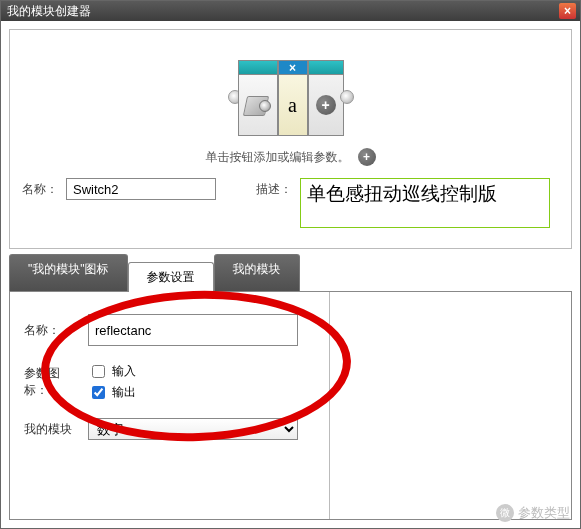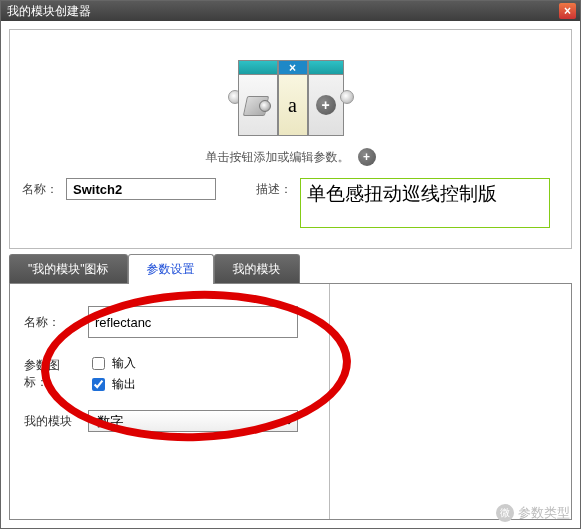--- a/index.html
+++ b/index.html
@@ -122,36 +122,36 @@
   .hint-row {
     display:flex;justify-content:center;align-items:center;gap:8px;
     color:#555;font-size:12px;padding:6px 0 2px;
   }
   .hint-row .plus-circle{width:18px;height:18px;font-size:12px;}
   .form-row {
     display:flex;align-items:flex-start;padding:10px 12px;gap:8px;
   }
   .form-row label { color:#444; padding-top:3px; }
   .form-row input[type=text]{
-    border:1px solid #888;height:22px;padding:0 6px;font-size:13px;font-weight:bold;
+    border:1px solid #888;height:22px;padding:0 6px;font-size:13px;
   }
   .form-row textarea{
     border:1px solid #84cc16;width:250px;height:50px;padding:2px 6px;font-size:19px;resize:none;
   }
   .tabs {
     display:flex;margin-top:4px;
   }
   .tab {
     padding:6px 18px;border:1px solid #777;border-bottom:none;
     background:linear-gradient(#6b6b6b,#4e4e4e);color:#fff;
     margin-right:0;cursor:pointer;font-size:12px;
     position:relative;top:1px;border-radius:3px 3px 0 0;
   }
   .tab.active {
-    background:#fff;color:#1d4ed8;border-color:#888;z-index:2;
+    background:#fff;color:#000000;border-color:#888;z-index:2;margin-top:8px;
   }
   .panel {
     flex:1;border:1px solid #888;background:#fff;
     display:flex;position:relative;
   }
   .panel-left {
     width: 320px;padding:22px 14px;
     border-right:1px solid #bbb;
     position:relative;
   }

